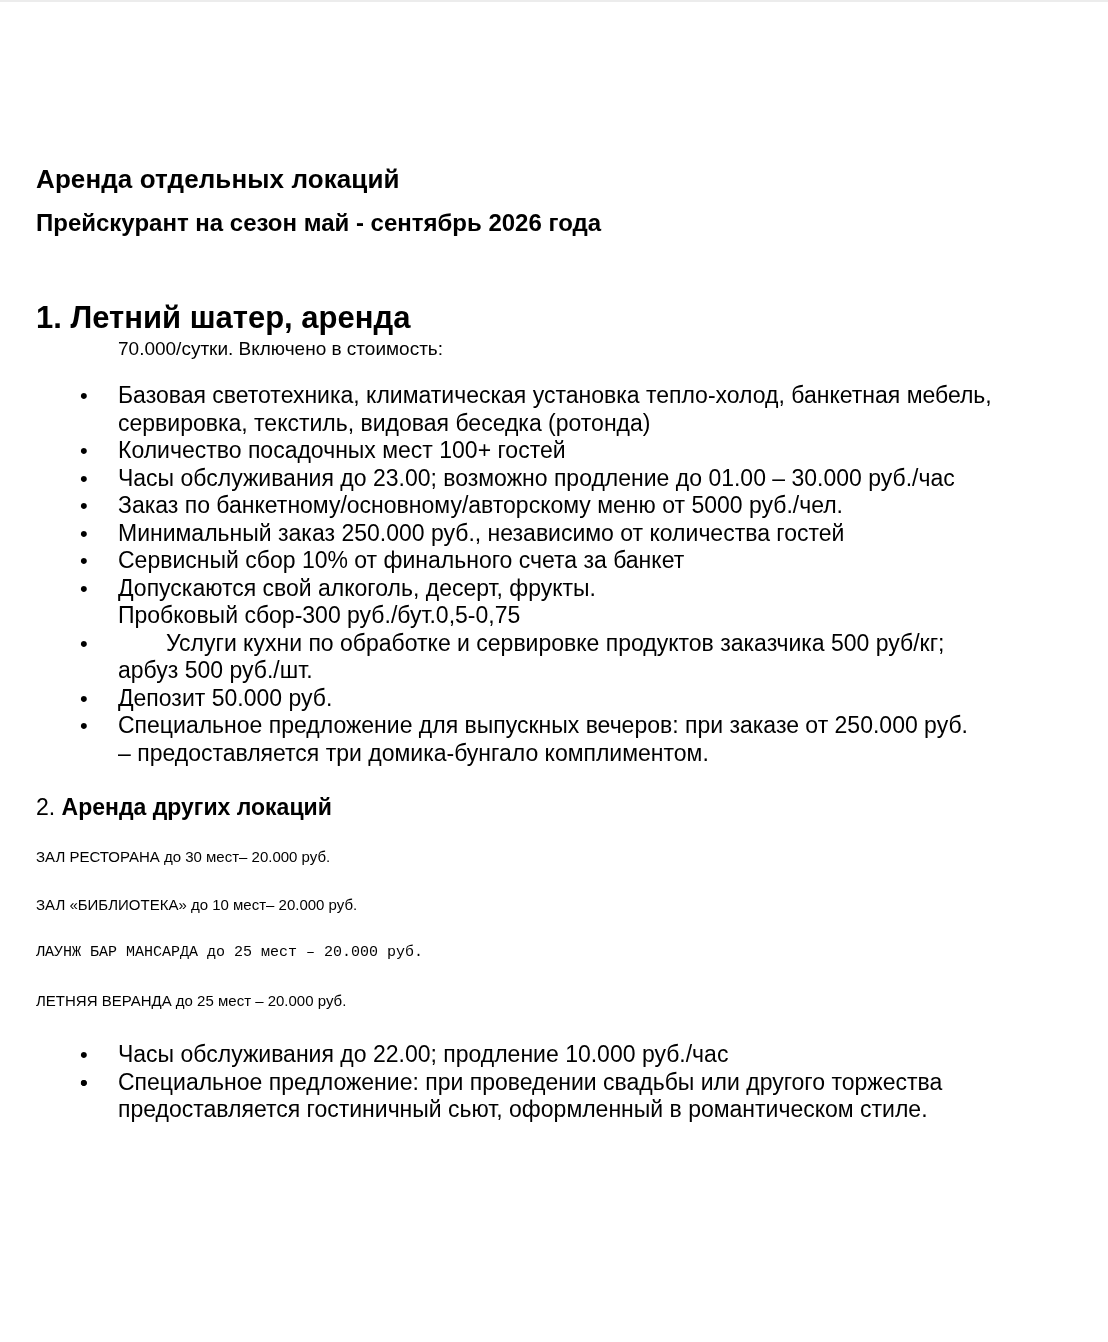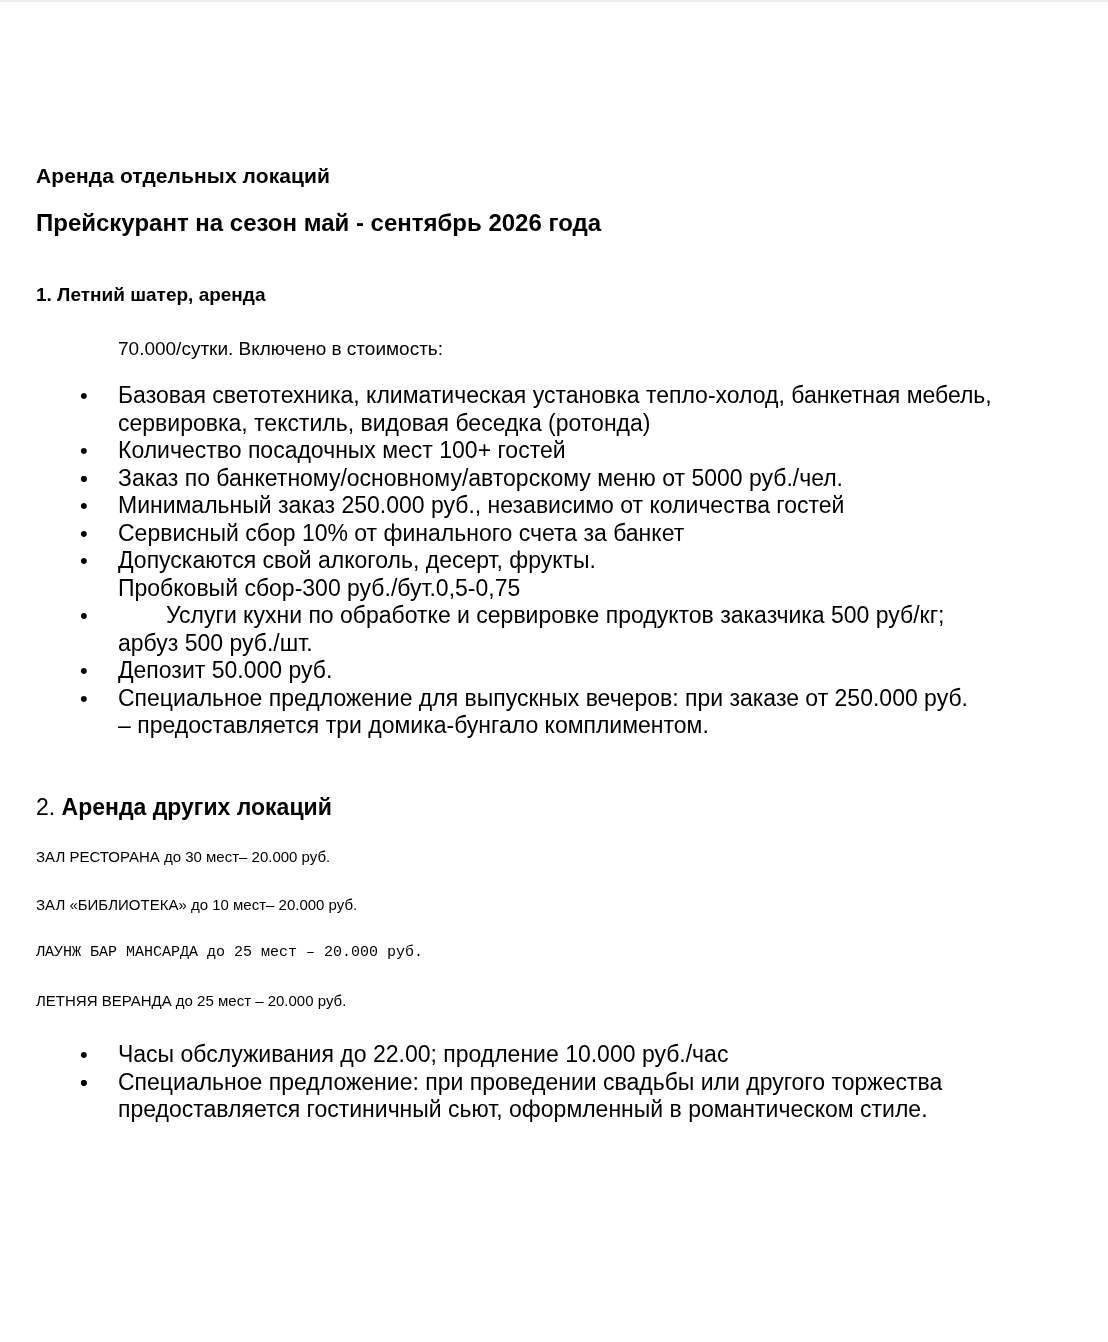--- a/index.html
+++ b/index.html
@@ -2,23 +2,23 @@
 <html><head>
   <meta charset="utf-8">
   <style>
     html, body { margin: 0; padding: 0; }
     body {
       width: 1108px; height: 1342px; background: #ffffff; position: relative; overflow: hidden;
       font-family: "Liberation Sans", sans-serif; color: #000;
     }
     .topbar { position: absolute; left: 0; top: 0; width: 1108px; height: 2px; background: #ececec; }
     .doc { position: absolute; left: 36px; top: 0; width: 1040px; }
-    .title { position: absolute; left: 0; top: 164px; font-size: 21px; font-weight: bold; white-space: nowrap; letter-spacing: 0.1px; }
+    .title { position: absolute; left: 0; top: 164px; font-size: 26px; font-weight: bold; white-space: nowrap; letter-spacing: 0.1px; }
     .subtitle { position: absolute; left: 0; top: 209px; font-size: 24px; font-weight: bold; white-space: nowrap; }
-    .sec1 { position: absolute; left: 0; top: 284px; font-size: 19px; font-weight: bold; white-space: nowrap; }
+    .sec1 { position: absolute; left: 0; top: 300px; font-size: 31px; font-weight: bold; white-space: nowrap; }
     .price { position: absolute; left: 82px; top: 338px; font-size: 19px; white-space: nowrap; }
     .list { position: absolute; left: 0; margin: 0; padding: 0; list-style: none; font-size: 23px; line-height: 27.5px; }
     .list li { position: relative; padding-left: 82px; width: 960px; }
     .list li .bullet { position: absolute; left: 44px; top: 0; font-size: 22px; }
     .list1 { top: 382px; }
     .sec2 { position: absolute; left: 0; top: 794px; font-size: 23px; white-space: nowrap; }
     .sec2 b { font-weight: bold; }
     .loc { position: absolute; left: 0; font-size: 15px; white-space: nowrap; }
     .loc0 { top: 848px; } .loc1 { top: 896px; } .loc2 { top: 944px; font-family: Liberation Mono, monospace; } .loc3 { top: 992px; }
     .list2 { top: 1041px; }
@@ -31,21 +31,21 @@
 <div class="doc">
   <div class="title">Аренда отдельных локаций</div>
   <div class="subtitle">Прейскурант на сезон май - сентябрь 2026 года</div>
 
   <div class="sec1">1. Летний шатер, аренда</div>
   <div class="price">70.000/сутки. Включено в стоимость:</div>
 
   <ul class="list list1">
     <li><span class="bullet">•</span><span class="txt" style="white-space: pre-line;">Базовая светотехника, климатическая установка тепло-холод, банкетная мебель, сервировка, текстиль, видовая беседка (ротонда)</span></li>
     <li><span class="bullet">•</span><span class="txt" style="white-space: pre-line;">Количество посадочных мест 100+ гостей</span></li>
-    <li><span class="bullet">•</span></li>
+    <li><span class="bullet">•</span><span class="txt" style="white-space: pre-line;">Часы обслуживания до 23.00; возможно продление до 01.00 – 30.000 руб./час</span></li>
     <li><span class="bullet">•</span><span class="txt" style="white-space: pre-line;">Заказ по банкетному/основному/авторскому меню от 5000 руб./чел.</span></li>
     <li><span class="bullet">•</span><span class="txt" style="white-space: pre-line;">Минимальный заказ 250.000 руб., независимо от количества гостей</span></li>
     <li><span class="bullet">•</span><span class="txt" style="white-space: pre-line;">Сервисный сбор 10% от финального счета за банкет</span></li>
     <li><span class="bullet">•</span><span class="txt" style="white-space: pre-line;">Допускаются свой алкоголь, десерт, фрукты.
 Пробковый сбор-300 руб./бут.0,5-0,75</span></li>
     <li><span class="bullet">•</span><span class="txt" style="white-space: pre-line; margin-left: 48px;">Услуги кухни по обработке и сервировке продуктов заказчика 500 руб/кг;
 арбуз 500 руб./шт.</span></li>
     <li><span class="bullet">•</span><span class="txt" style="white-space: pre-line;">Депозит 50.000 руб.</span></li>
     <li><span class="bullet">•</span><span class="txt" style="white-space: pre-line;">Специальное предложение для выпускных вечеров: при заказе от 250.000 руб.
 – предоставляется три домика-бунгало комплиментом.</span></li>

